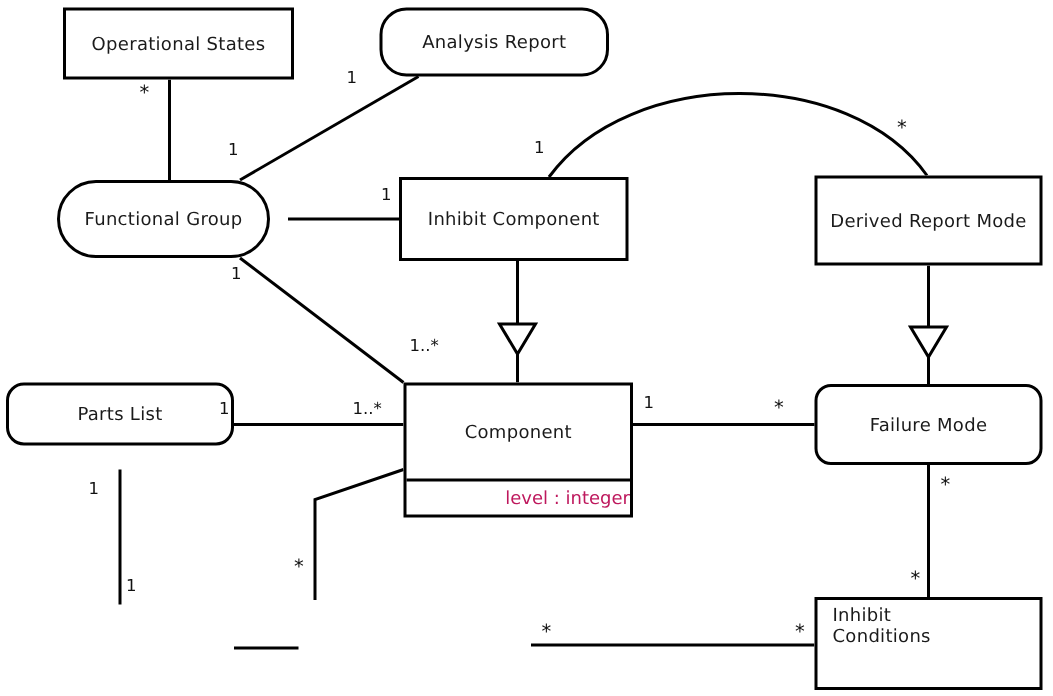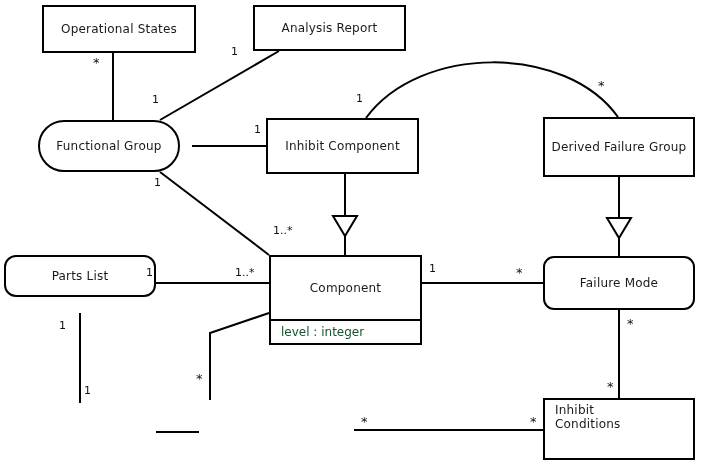--- a/index.html
+++ b/index.html
@@ -47,21 +47,21 @@
   .uml-name.topleft {
     align-items: flex-start;
     justify-content: flex-start;
     padding: 3px 0 0 10px;
     text-align: left;
   }
   .uml-attrs {
     border-top: 2px solid #000000;
     padding: 4px 0 4px 10px;
     font-size: 12px;
-    color: #14532d;
+    color: #be185d;
     line-height: 14px;
     white-space: pre;
   }
   .mult {
     position: absolute;
     font-size: 11px;
     color: #111111;
     z-index: 6;
     white-space: pre;
     line-height: 11px;
@@ -96,41 +96,41 @@
     <g id="arrows-group" fill="#ffffff" stroke="#000000" stroke-width="2">
         <polygon points="333,216 357,216 345,236" fill="#ffffff" stroke="#000000" stroke-width="2"></polygon>
         <polygon points="607,218 631,218 619,238" fill="#ffffff" stroke="#000000" stroke-width="2"></polygon>
       </g>
   </svg>
 
   <div class="uml-class" id="box-operational_states" style="left: 42px; top: 5px; width: 154px; height: 48px;">
     <div class="uml-name">Operational States</div>
   </div>
 
-  <div class="uml-class" id="box-analysis_report" style="left: 253px; top: 5px; width: 153px; height: 46px;">
+  <div class="uml-class" id="box-analysis_report" style="left: 253px; top: 5px; width: 153px; height: 46px; border-radius: 18px;">
     <div class="uml-name">Analysis Report</div>
   </div>
 
   <div class="uml-class" id="box-functional_group" style="left: 38px; top: 120px; width: 142px; height: 52px; border-radius: 26px;">
     <div class="uml-name">Functional Group</div>
   </div>
 
   <div class="uml-class" id="box-derived_component" style="left: 266px; top: 118px; width: 153px; height: 56px;">
     <div class="uml-name">Inhibit Component</div>
   </div>
 
   <div class="uml-class" id="box-derived_failure_mode" style="left: 543px; top: 117px; width: 152px; height: 60px;">
-    <div class="uml-name">Derived Failure Group</div>
+    <div class="uml-name">Derived Report Mode</div>
   </div>
 
   <div class="uml-class" id="box-parts_list" style="left: 4px; top: 255px; width: 152px; height: 42px; border-radius: 12px;">
     <div class="uml-name">Parts List</div>
   </div>
 
-  <div class="uml-class" id="box-component" style="left: 269px; top: 255px; width: 153px; height: 90px;">
+  <div class="uml-class" id="box-component" style="left: 269px; top: 255px; width: 153px; height: 90px; text-align: right;">
     <div class="uml-name">Component</div>
     <div class="uml-attrs">level : integer</div>
   </div>
 
   <div class="uml-class" id="box-failure_mode" style="left: 543px; top: 256px; width: 152px; height: 54px; border-radius: 11px;">
     <div class="uml-name">Failure Mode</div>
   </div>
 
 
 

